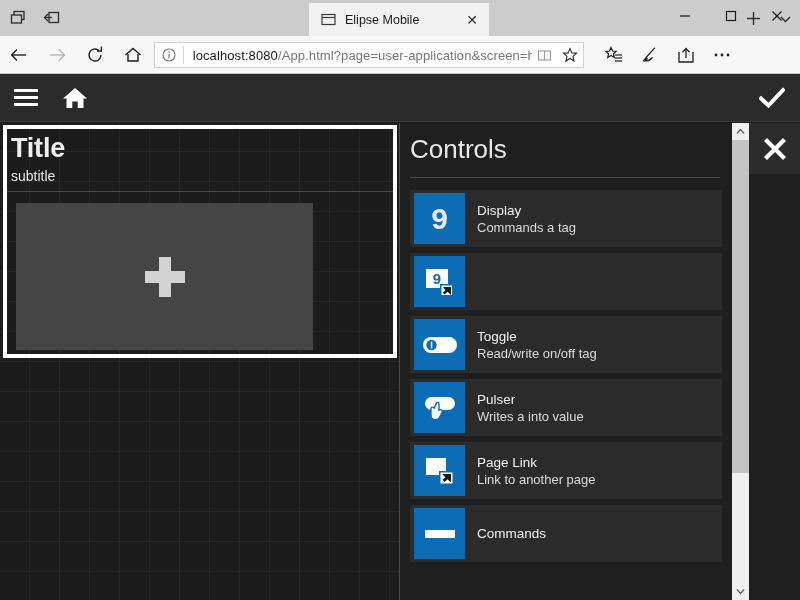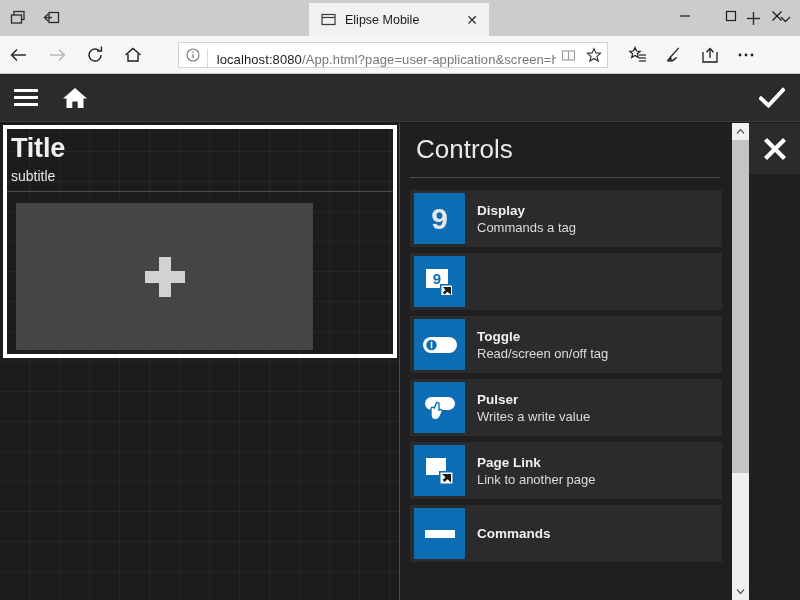--- a/index.html
+++ b/index.html
@@ -112,25 +112,25 @@
     width: 38px; height: 38px;
     display: flex; align-items: center; justify-content: center;
     color: #1f1f1f;
   }
   .navbtn.disabled { color: #b4b4b4; }
 
   .urlbar {
     flex: 0 0 auto;
     width: 430px;
     height: 26px;
-    margin-left: 26px;
+    margin-left: 2px;
     background: #ffffff;
     border: 1px solid #d2d2d2;
     display: flex;
-    align-items: flex-end;
+    align-items: center;
     box-sizing: border-box;
   }
   .urlbar .info-icon {
     width: 28px; height: 24px;
     display: flex; align-items: center; justify-content: center;
     color: #777;
   }
   .urlbar .url-divider {
     width: 1px; height: 18px;
     background: #d8d8d8;
@@ -289,21 +289,21 @@
     position: absolute;
     top: 49px; left: 400px;
     width: 332px;
     height: 477px;
     background: #1f1f1f;
     overflow: hidden;
     box-sizing: border-box;
   }
   .panel-title {
     position: absolute;
-    left: 16px; top: 11px;
+    left: 10px; top: 11px;
     font-size: 26px;
     color: #e8e8e8;
     font-weight: normal;
     letter-spacing: 0px;
   }
   .panel-rule {
     position: absolute;
     left: 10px; top: 54px;
     width: 310px; height: 1px;
     background: #4a4a4a;
@@ -339,21 +339,21 @@
   }
   .control-text {
     margin-left: 12px;
     display: flex;
     flex-direction: column;
     justify-content: center;
     overflow: hidden;
   }
   .control-name {
     font-size: 13.5px;
-    font-weight: bold;
+    font-weight: normal;
     color: #f0f0f0;
     line-height: 17px;
     white-space: nowrap;
   }
   .control-desc {
     font-size: 13px;
     color: #dcdcdc;
     line-height: 17px;
     white-space: nowrap;
   }
@@ -624,34 +624,34 @@
         <div class="control-item">
           <span class="control-icon">
             <svg width="36" height="22" viewBox="0 0 36 22">
               <rect x="1" y="3" width="34" height="16" rx="8" fill="#ffffff"></rect>
               <circle cx="9.5" cy="11" r="5.2" fill="#0c6cb4"></circle>
               <rect x="8.8" y="7.6" width="1.5" height="6.8" fill="#ffffff"></rect>
             </svg>
           </span>
           <span class="control-text">
             <span class="control-name">Toggle</span>
-            <span class="control-desc">Read/screen on/off tag</span>
+            <span class="control-desc">Read/write on/off tag</span>
           </span>
         </div>
 
         <div class="control-item">
           <span class="control-icon">
             <svg width="36" height="28" viewBox="0 0 36 28">
               <rect x="3" y="3" width="30" height="13" rx="6.5" fill="#ffffff"></rect>
               <path d="M14 10 c0 -2 3 -2 3 0 l0 6 c1.5 -1.5 4 0.5 3 2.5 l-2.5 5 c-0.8 1.6 -2.4 2.2 -4 2.2 c-2.6 0 -4.5 -2 -4.5 -4.5 l0 -6.6 c0 -2 3 -2 3 0 z" fill="#ffffff" stroke="#0c6cb4" stroke-width="1.4"></path>
             </svg>
           </span>
           <span class="control-text">
             <span class="control-name">Pulser</span>
-            <span class="control-desc">Writes a write value</span>
+            <span class="control-desc">Writes a into value</span>
           </span>
         </div>
 
 
         <div class="control-item">
           <span class="control-icon">
             <svg width="34" height="32" viewBox="0 0 34 32">
               <rect x="3" y="3" width="20" height="17" fill="#ffffff"></rect>
               <polygon points="16,16 31,16 31,30 16,30" fill="#0c6cb4"></polygon>
               <polygon points="17.5,17.5 29.5,17.5 29.5,28.5 17.5,28.5" fill="#ffffff"></polygon>

